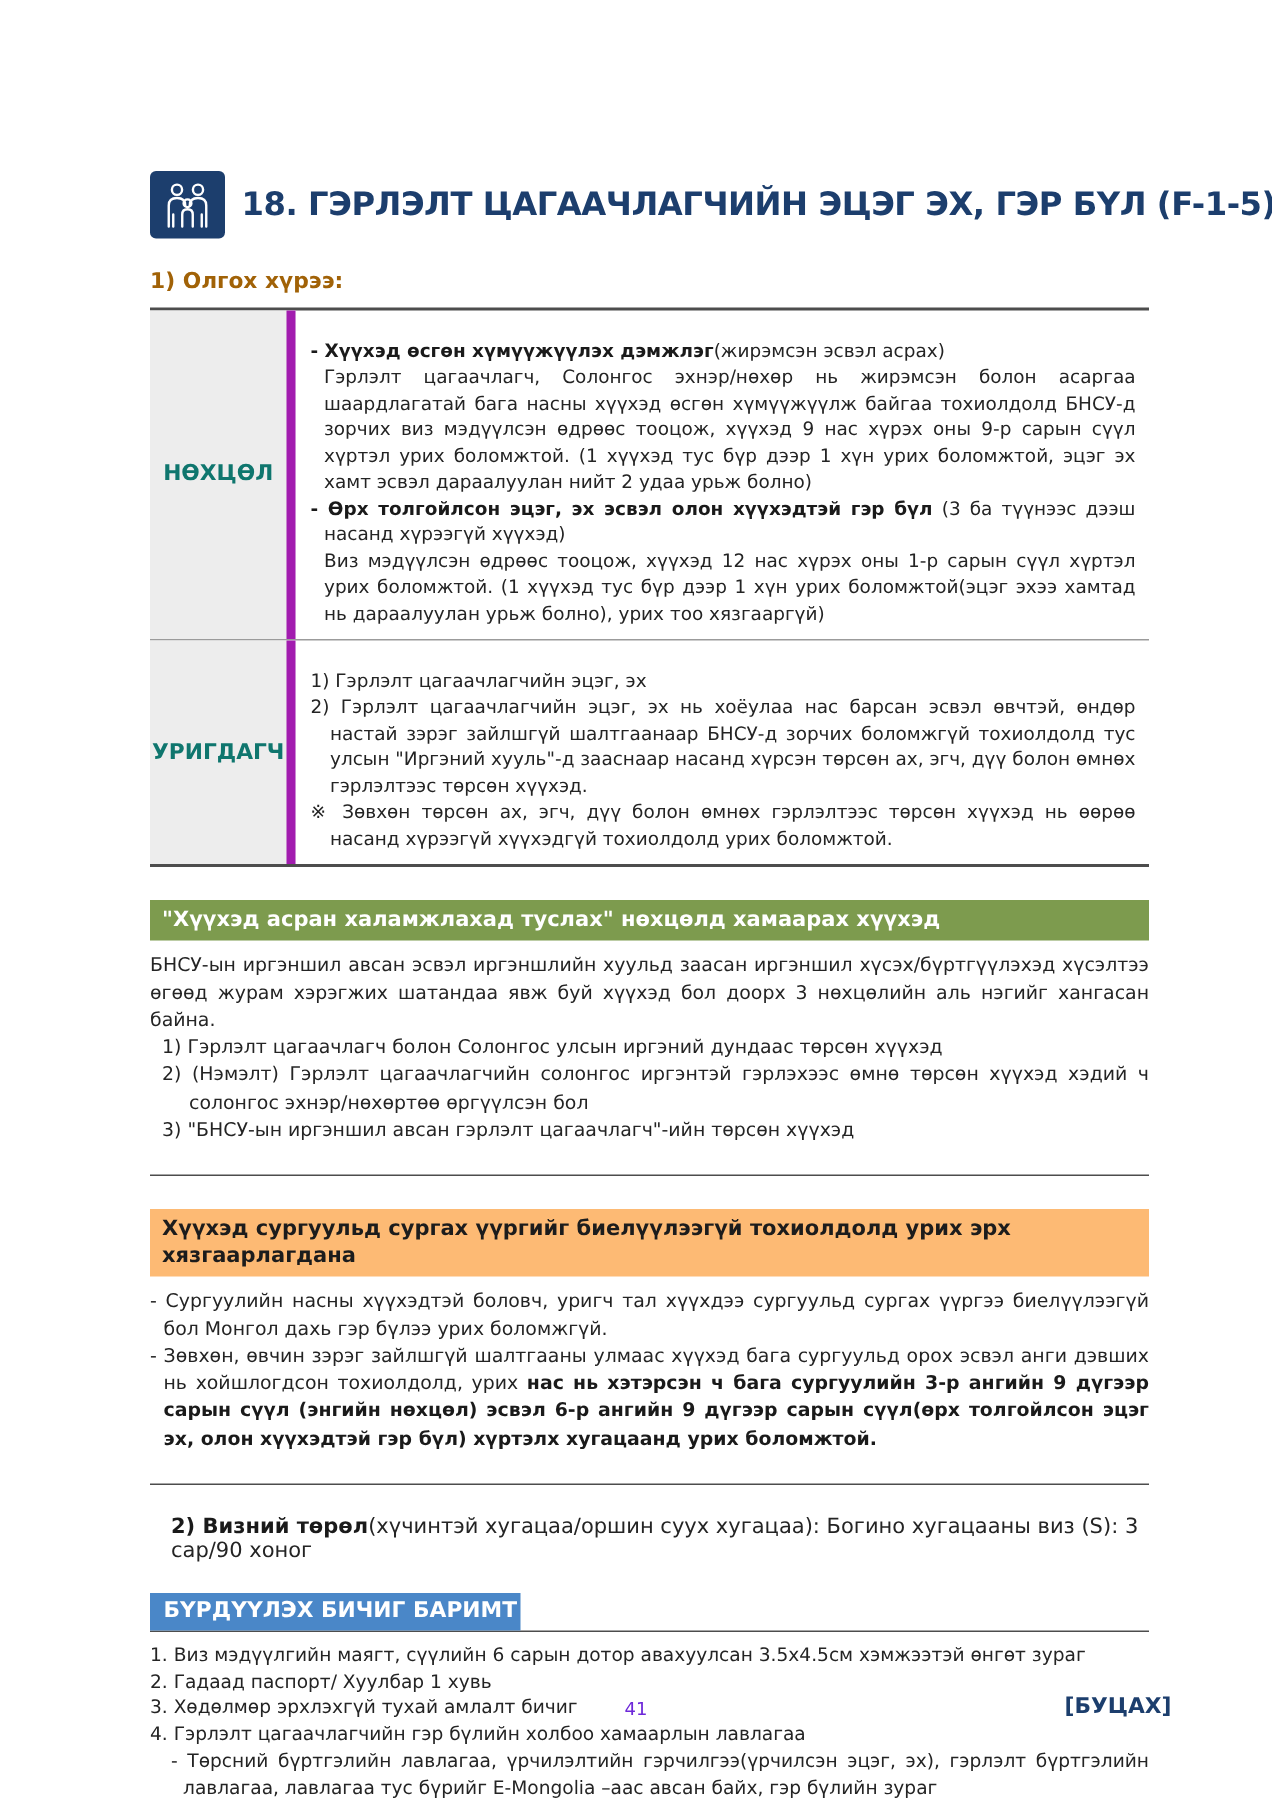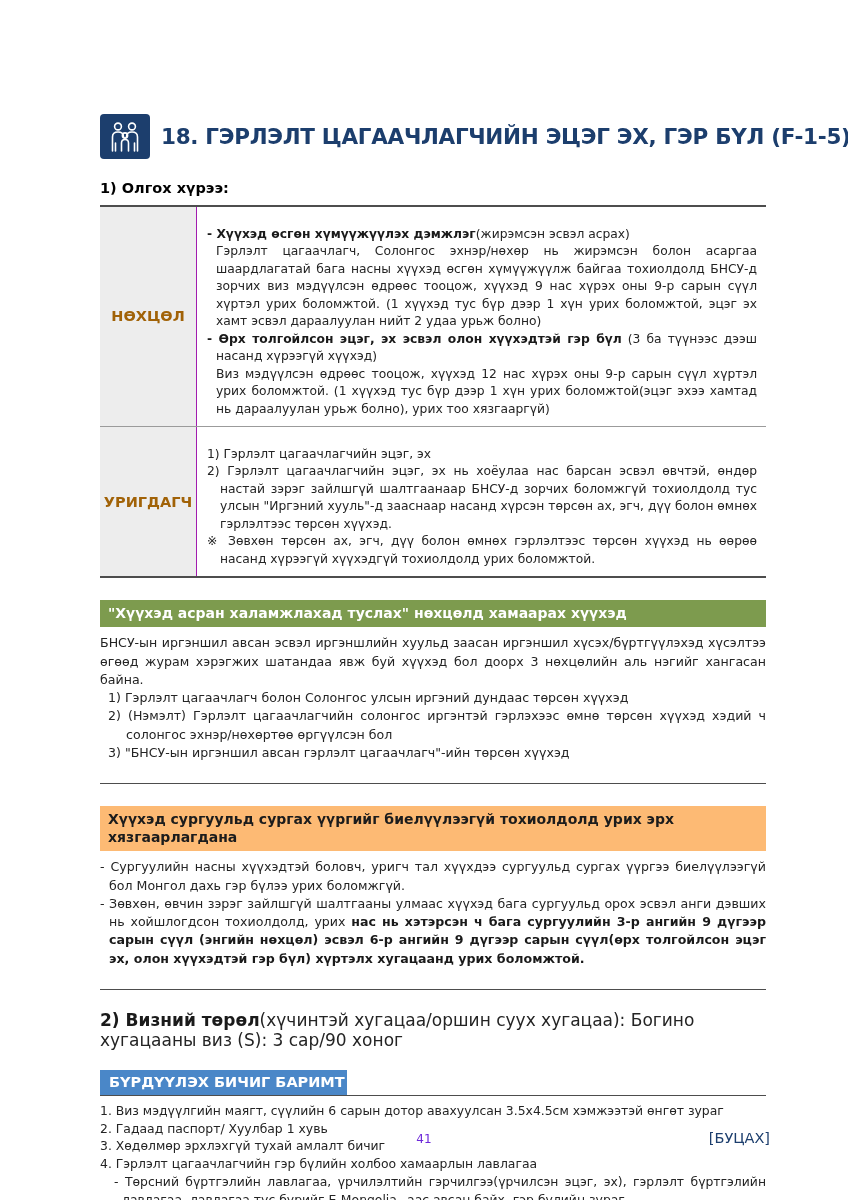--- a/index.html
+++ b/index.html
@@ -17,35 +17,35 @@
   .title-row { display:flex; align-items:center; gap:11px; padding-top:114px; }
   .title-icon {
     width:50px; height:45px; background:#1c3e6d; border-radius:4px;
     display:flex; align-items:center; justify-content:center; flex:0 0 auto;
   }
   .title-text {
     color:#1c3e6d; font-weight:bold; font-size:21.5px; letter-spacing:-0.3px;
     white-space:nowrap;
   }
 
-  .section-label { margin-top:21px; font-weight:bold; font-size:14.5px; color:#000000; }
+  .section-label { margin-top:21px; font-weight:bold; font-size:14.5px; color:#a16207; }
 
   
   .scope-table {
     margin-top:9px;
     border-top:2px solid #4d4d4d;
     border-bottom:2px solid #4d4d4d;
   }
   .scope-row { display:flex; }
   .scope-row + .scope-row { border-top:1px solid #9b9b9b; }
   .scope-label {
     flex:0 0 97px; background:#ededed;
     display:flex; align-items:center; justify-content:center;
-    font-weight:bold; font-size:14.5px; color:#a16207;
-    border-right:1px solid #a21caf;
+    font-weight:bold; font-size:14.5px; color:#0f766e;
+    border-right:6px solid #a21caf;
   }
   .scope-body { flex:1; padding:19px 9px 8px 10px; font-size:12.3px; line-height:1.42; }
   .scope-body p { text-align:justify; }
   .hang { text-indent:-9px; padding-left:9px; }
   .hang2 { text-indent:-13px; padding-left:13px; }
   .sub-indent { padding-left:9px; }
   b, .b { font-weight:bold; color:#1a1a1a; }
 
   
   .bar {
@@ -53,39 +53,39 @@
     font-weight:bold; font-size:14px; line-height:1.3;
   }
   .bar-green { background:#7d9b4e; color:#ffffff; }
   .bar-yellow { background:#fdba74; color:#1c1c1c; }
 
   .sect-body { margin-top:7px; font-size:12.6px; line-height:1.45; padding-bottom:21px; border-bottom:1.5px solid #4d4d4d; }
   .sect-body p { text-align:justify; }
   .num-item { padding-left:26px; text-indent:-18px; }
 
   
-  .visa-line { margin-top:20px; font-size:17px; }
+  .visa-line { margin-top:20px; font-size:14px;margin-left:14px; }
 
   
   .doc-chip-row { margin-top:20px; border-bottom:1.5px solid #4d4d4d; }
   .doc-chip {
     display:inline-block; background:#4a87c8; color:#ffffff;
     font-weight:bold; font-size:14.5px; padding:4px 2px 5px 9px;
     margin-bottom:0; vertical-align:bottom;
   }
   .doc-list { margin-top:6px; font-size:12.4px; line-height:1.43; padding-bottom:8px; border-bottom:1.5px solid #4d4d4d; }
   .doc-list p { text-align:justify; }
   .d-num { padding-left:14px; text-indent:-14px; }
   .d-circle { padding-left:14px; font-weight:bold; color:#1a1a1a; }
   .d-dash { padding-left:22px; text-indent:-8px; }
 
   
   .footer { position:absolute; left:0; bottom:68px; width:848px; }
   .page-num { position:absolute; left:0; right:0; text-align:center; font-size:12px; color:#6d28d9; }
-  .back-link { position:absolute; right:78px; top:-2px; font-weight:normal; font-size:14.5px; color:#1c3e6d; cursor:pointer; }
+  .back-link { position:absolute; right:67px; top:-2px; font-weight:bold; font-size:14.5px; color:#1c3e6d; cursor:pointer; }
 </style>
 </head>
 <body>
 
 <div class="content">
 
   <div class="title-row">
     <div class="title-icon">
       <svg width="36" height="32" viewBox="0 0 36 32" fill="none" stroke="#ffffff" stroke-width="1.6" stroke-linecap="round" stroke-linejoin="round">
         <circle cx="11" cy="5.5" r="3.4"></circle>
@@ -102,21 +102,21 @@
 
   <div class="section-label">1) Олгох хүрээ:</div>
 
   <div class="scope-table">
     <div class="scope-row">
       <div class="scope-label">НӨХЦӨЛ</div>
       <div class="scope-body">
         <p class="hang"><span class="b">- Хүүхэд өсгөн хүмүүжүүлэх дэмжлэг</span><span>(жирэмсэн эсвэл асрах)</span></p>
         <p class="sub-indent">Гэрлэлт цагаачлагч, Солонгос эхнэр/нөхөр нь жирэмсэн болон асаргаа шаардлагатай бага насны хүүхэд өсгөн хүмүүжүүлж байгаа тохиолдолд БНСУ-д зорчих виз мэдүүлсэн өдрөөс тооцож, хүүхэд 9 нас хүрэх оны 9-р сарын сүүл хүртэл урих боломжтой. (1 хүүхэд тус бүр дээр 1 хүн урих боломжтой, эцэг эх хамт эсвэл дараалуулан нийт 2 удаа урьж болно)</p>
         <p class="hang"><span class="b">- Өрх толгойлсон эцэг, эх эсвэл олон хүүхэдтэй гэр бүл</span> <span>(3 ба түүнээс дээш насанд хүрээгүй хүүхэд)</span></p>
-        <p class="sub-indent">Виз мэдүүлсэн өдрөөс тооцож, хүүхэд 12 нас хүрэх оны 9-р сарын сүүл хүртэл урих боломжтой. (1 хүүхэд тус бүр дээр 1 хүн урих боломжтой(эцэг эхээ хамтад нь дараалуулан урьж болно), урих тоо хязгааргүй)</p>
+        <p class="sub-indent">Виз мэдүүлсэн өдрөөс тооцож, хүүхэд 12 нас хүрэх оны 1-р сарын сүүл хүртэл урих боломжтой. (1 хүүхэд тус бүр дээр 1 хүн урих боломжтой(эцэг эхээ хамтад нь дараалуулан урьж болно), урих тоо хязгааргүй)</p>
       </div>
     </div>
     <div class="scope-row">
       <div class="scope-label">УРИГДАГЧ</div>
       <div class="scope-body">
         <p class="hang2">1) Гэрлэлт цагаачлагчийн эцэг, эх</p>
         <p class="hang2">2) Гэрлэлт цагаачлагчийн эцэг, эх нь хоёулаа нас барсан эсвэл өвчтэй, өндөр настай зэрэг зайлшгүй шалтгаанаар БНСУ-д зорчих боломжгүй тохиолдолд тус улсын "Иргэний хууль"-д зааснаар насанд хүрсэн төрсөн ах, эгч, дүү болон өмнөх гэрлэлтээс төрсөн хүүхэд.</p>
         <p class="hang2">※ Зөвхөн төрсөн ах, эгч, дүү болон өмнөх гэрлэлтээс төрсөн хүүхэд нь өөрөө насанд хүрээгүй хүүхэдгүй тохиолдолд урих боломжтой.</p>
       </div>
     </div>

